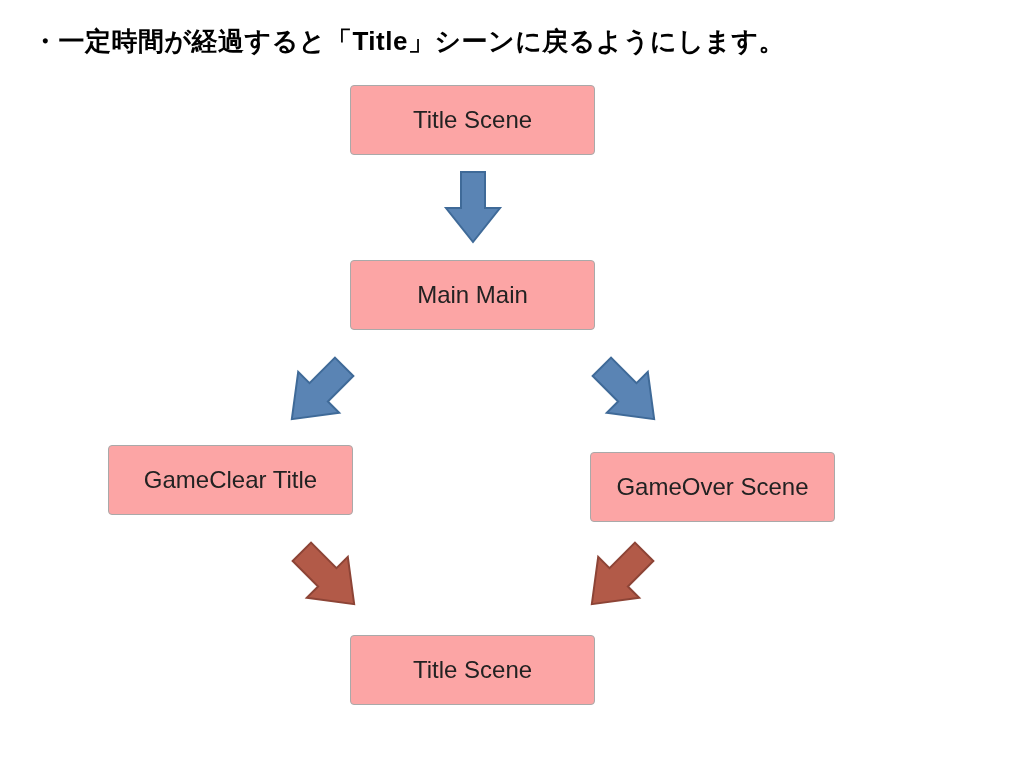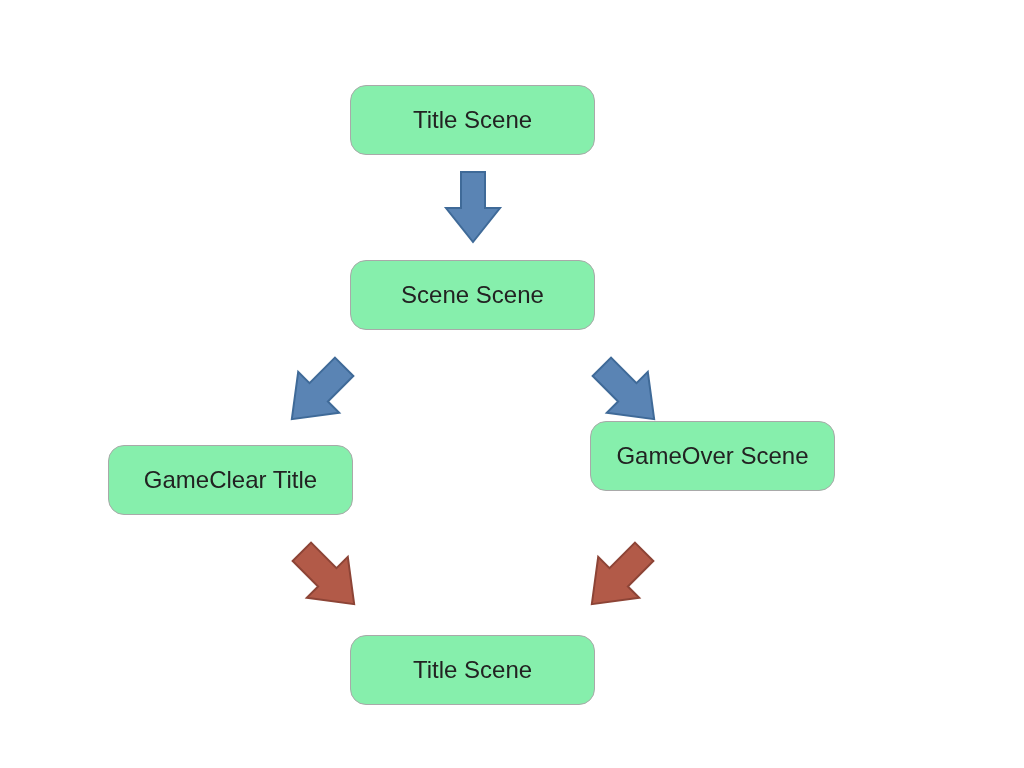--- a/index.html
+++ b/index.html
@@ -22,53 +22,54 @@
     left: 32px;
     top: 24px;
     font-size: 26px;
     font-weight: 700;
     letter-spacing: 0.5px;
     white-space: nowrap;
   }
   .node {
     position: absolute;
     border: 1.5px solid #a9a9a9;
-    border-radius: 16px;
-    background: #86efac;
+    border-radius: 4px;
+    background: #fca5a5;
     display: flex;
     align-items: center;
     justify-content: center;
     font-size: 24px;
     color: #222;
     box-sizing: border-box;
   }
   .arrow {
     position: absolute;
   }
   .arrow svg { display: block; }
 </style>
 </head>
 <body>
 
 <div class="canvas">
 
+  <div class="heading">・一定時間が経過すると「Title」シーンに戻るようにします。</div>
 
   <div class="node" style="left:350px; top:85px; width:245px; height:70px;">
     <span>Title Scene</span>
   </div>
 
   <div class="node" style="left:350px; top:260px; width:245px; height:70px;">
-    <span>Scene Scene</span>
+    <span>Main Main</span>
   </div>
 
   <div class="node" style="left:108px; top:445px; width:245px; height:70px;">
     <span>GameClear Title</span>
   </div>
 
-  <div class="node" style="left:590px; top:421px; width:245px; height:70px;">
+  <div class="node" style="left:590px; top:452px; width:245px; height:70px;">
     <span>GameOver Scene</span>
   </div>
 
   <div class="node" style="left:350px; top:635px; width:245px; height:70px;">
     <span>Title Scene</span>
   </div>
 
   <div class="arrow" style="left:438px; top:168px; width:70px; height:78px;">
     <svg viewBox="0 0 70 78" width="70" height="78">
       <path d="M23 4 H47 V40 H62 L35 74 L8 40 H23 Z" fill="#5a84b4" stroke="#3f6a98" stroke-width="2"></path>

